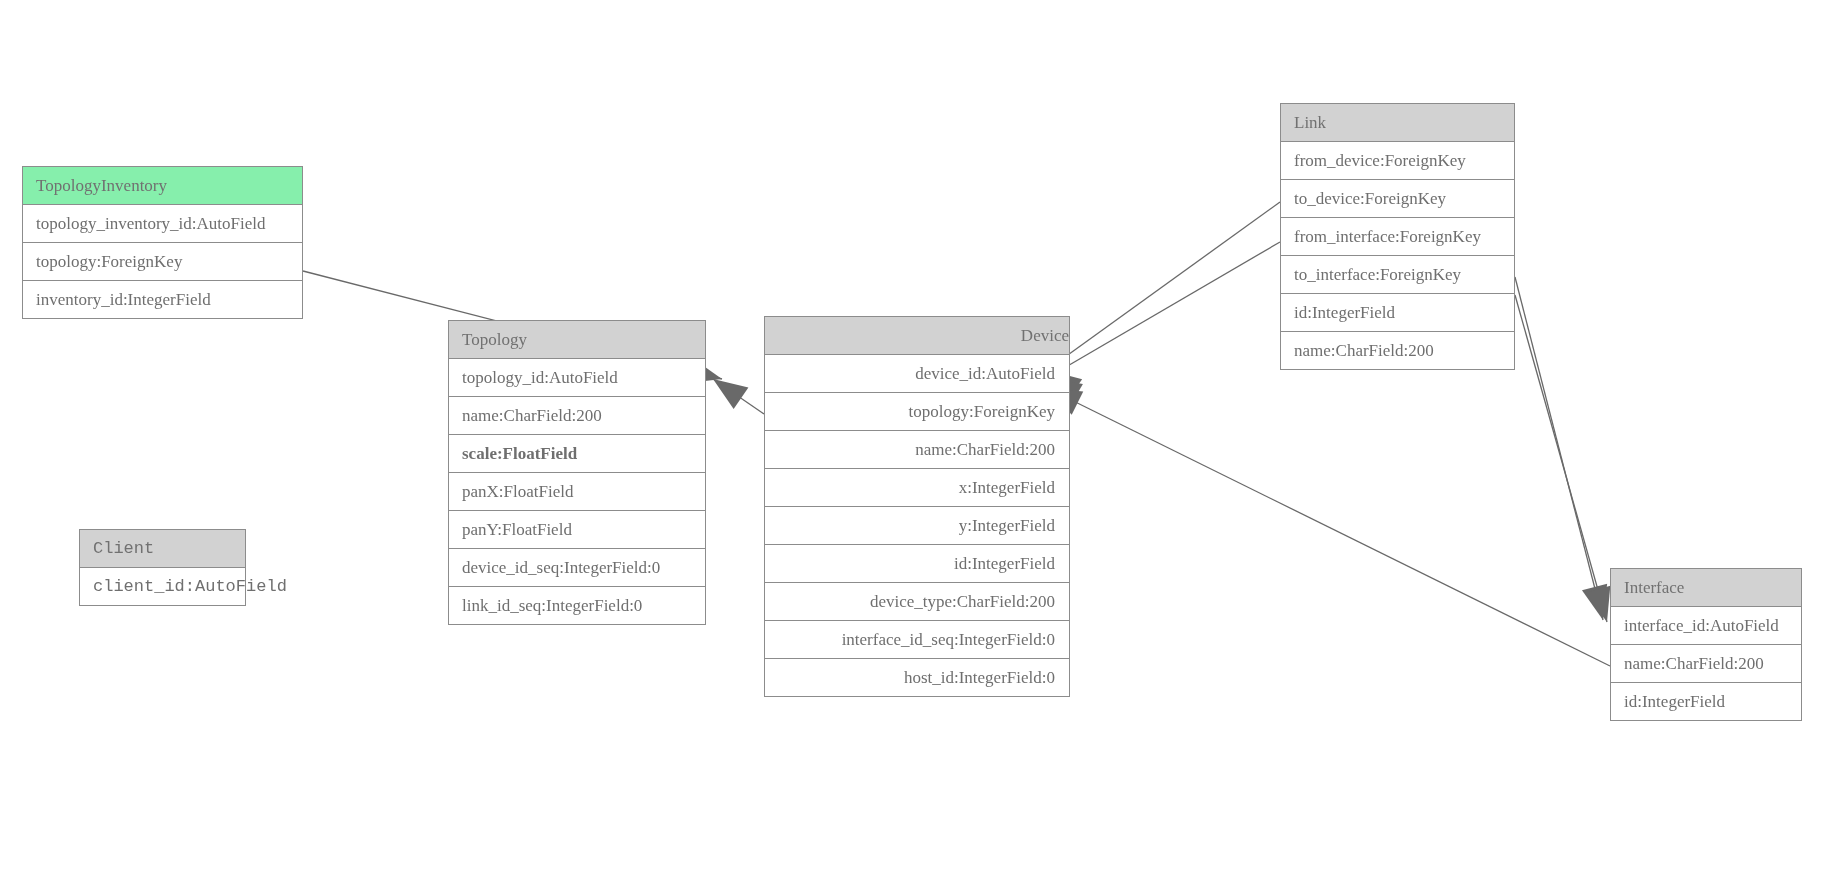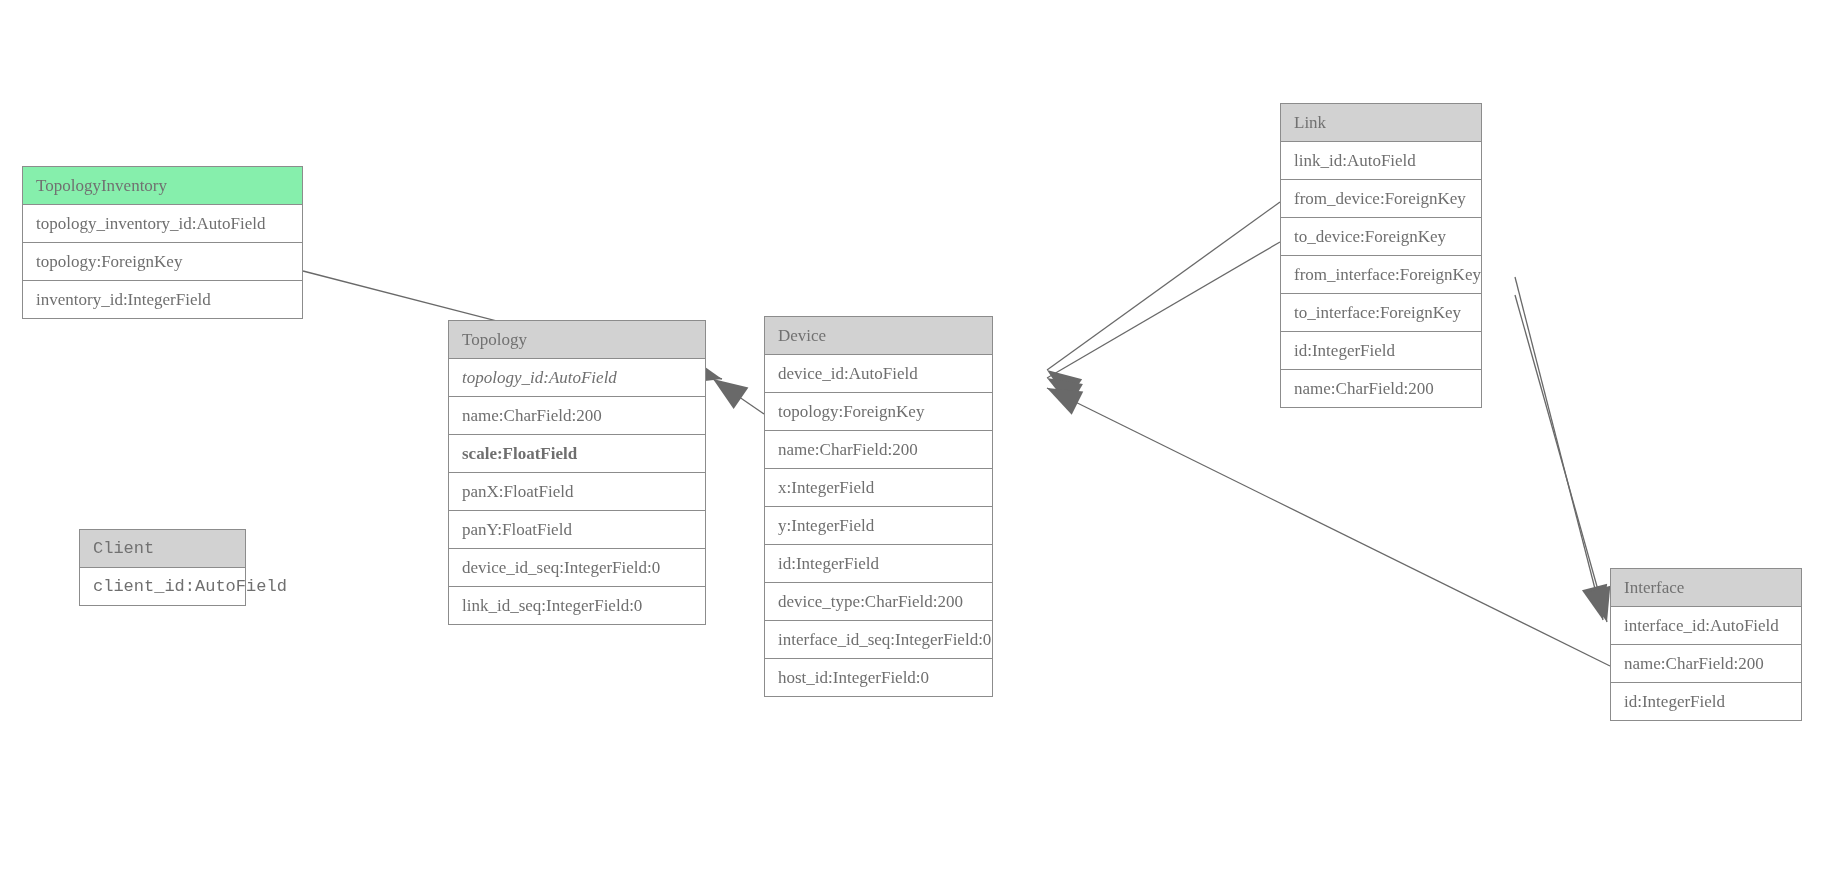--- a/index.html
+++ b/index.html
@@ -105,47 +105,46 @@
       </div>
       <div class="entity" style="left: 79px; top: 529px; width: 167px; font-family: Liberation Mono, monospace;">
         <div class="entity-header" style="background: rgb(210, 210, 210); border-color: rgb(140, 140, 140);">Client</div>
         <div class="entity-fields" style="border-color: rgb(140, 140, 140);">
           <div class="entity-field" style="border-top-color: rgb(140, 140, 140);">client_id:AutoField</div>
         </div>
       </div>
       <div class="entity" style="left: 448px; top: 320px; width: 258px;">
         <div class="entity-header" style="background: rgb(210, 210, 210); border-color: rgb(140, 140, 140);">Topology</div>
         <div class="entity-fields" style="border-color: rgb(140, 140, 140);">
-          <div class="entity-field" style="border-top-color: rgb(140, 140, 140); font-style: italic;">topology_id:AutoField</div>
+          <div class="entity-field" style="border-top-color: rgb(140, 140, 140);">topology_id:AutoField</div>
           <div class="entity-field" style="border-top-color: rgb(140, 140, 140);">name:CharField:200</div>
           <div class="entity-field" style="border-top-color: rgb(140, 140, 140); font-weight: bold;">scale:FloatField</div>
           <div class="entity-field" style="border-top-color: rgb(140, 140, 140);">panX:FloatField</div>
           <div class="entity-field" style="border-top-color: rgb(140, 140, 140);">panY:FloatField</div>
           <div class="entity-field" style="border-top-color: rgb(140, 140, 140);">device_id_seq:IntegerField:0</div>
           <div class="entity-field" style="border-top-color: rgb(140, 140, 140);">link_id_seq:IntegerField:0</div>
         </div>
       </div>
-      <div class="entity" style="left: 764px; top: 316px; width: 229px;">
+      <div class="entity" style="left: 764px; top: 316px; width: 306px; text-align: right;">
         <div class="entity-header" style="background: rgb(210, 210, 210); border-color: rgb(140, 140, 140);">Device</div>
         <div class="entity-fields" style="border-color: rgb(140, 140, 140);">
           <div class="entity-field" style="border-top-color: rgb(140, 140, 140);">device_id:AutoField</div>
           <div class="entity-field" style="border-top-color: rgb(140, 140, 140);">topology:ForeignKey</div>
           <div class="entity-field" style="border-top-color: rgb(140, 140, 140);">name:CharField:200</div>
           <div class="entity-field" style="border-top-color: rgb(140, 140, 140);">x:IntegerField</div>
           <div class="entity-field" style="border-top-color: rgb(140, 140, 140);">y:IntegerField</div>
           <div class="entity-field" style="border-top-color: rgb(140, 140, 140);">id:IntegerField</div>
           <div class="entity-field" style="border-top-color: rgb(140, 140, 140);">device_type:CharField:200</div>
           <div class="entity-field" style="border-top-color: rgb(140, 140, 140);">interface_id_seq:IntegerField:0</div>
           <div class="entity-field" style="border-top-color: rgb(140, 140, 140);">host_id:IntegerField:0</div>
         </div>
       </div>
-      <div class="entity" style="left: 1280px; top: 103px; width: 202px;">
+      <div class="entity" style="left: 1280px; top: 103px; width: 235px;">
         <div class="entity-header" style="background: rgb(210, 210, 210); border-color: rgb(140, 140, 140);">Link</div>
         <div class="entity-fields" style="border-color: rgb(140, 140, 140);">
-          <div class="entity-field" style="border-top-color: rgb(140, 140, 140);">link_id:AutoField</div>
           <div class="entity-field" style="border-top-color: rgb(140, 140, 140);">from_device:ForeignKey</div>
           <div class="entity-field" style="border-top-color: rgb(140, 140, 140);">to_device:ForeignKey</div>
           <div class="entity-field" style="border-top-color: rgb(140, 140, 140);">from_interface:ForeignKey</div>
           <div class="entity-field" style="border-top-color: rgb(140, 140, 140);">to_interface:ForeignKey</div>
           <div class="entity-field" style="border-top-color: rgb(140, 140, 140);">id:IntegerField</div>
           <div class="entity-field" style="border-top-color: rgb(140, 140, 140);">name:CharField:200</div>
         </div>
       </div>
       <div class="entity" style="left: 1610px; top: 568px; width: 192px;">
         <div class="entity-header" style="background: rgb(210, 210, 210); border-color: rgb(140, 140, 140);">Interface</div>

